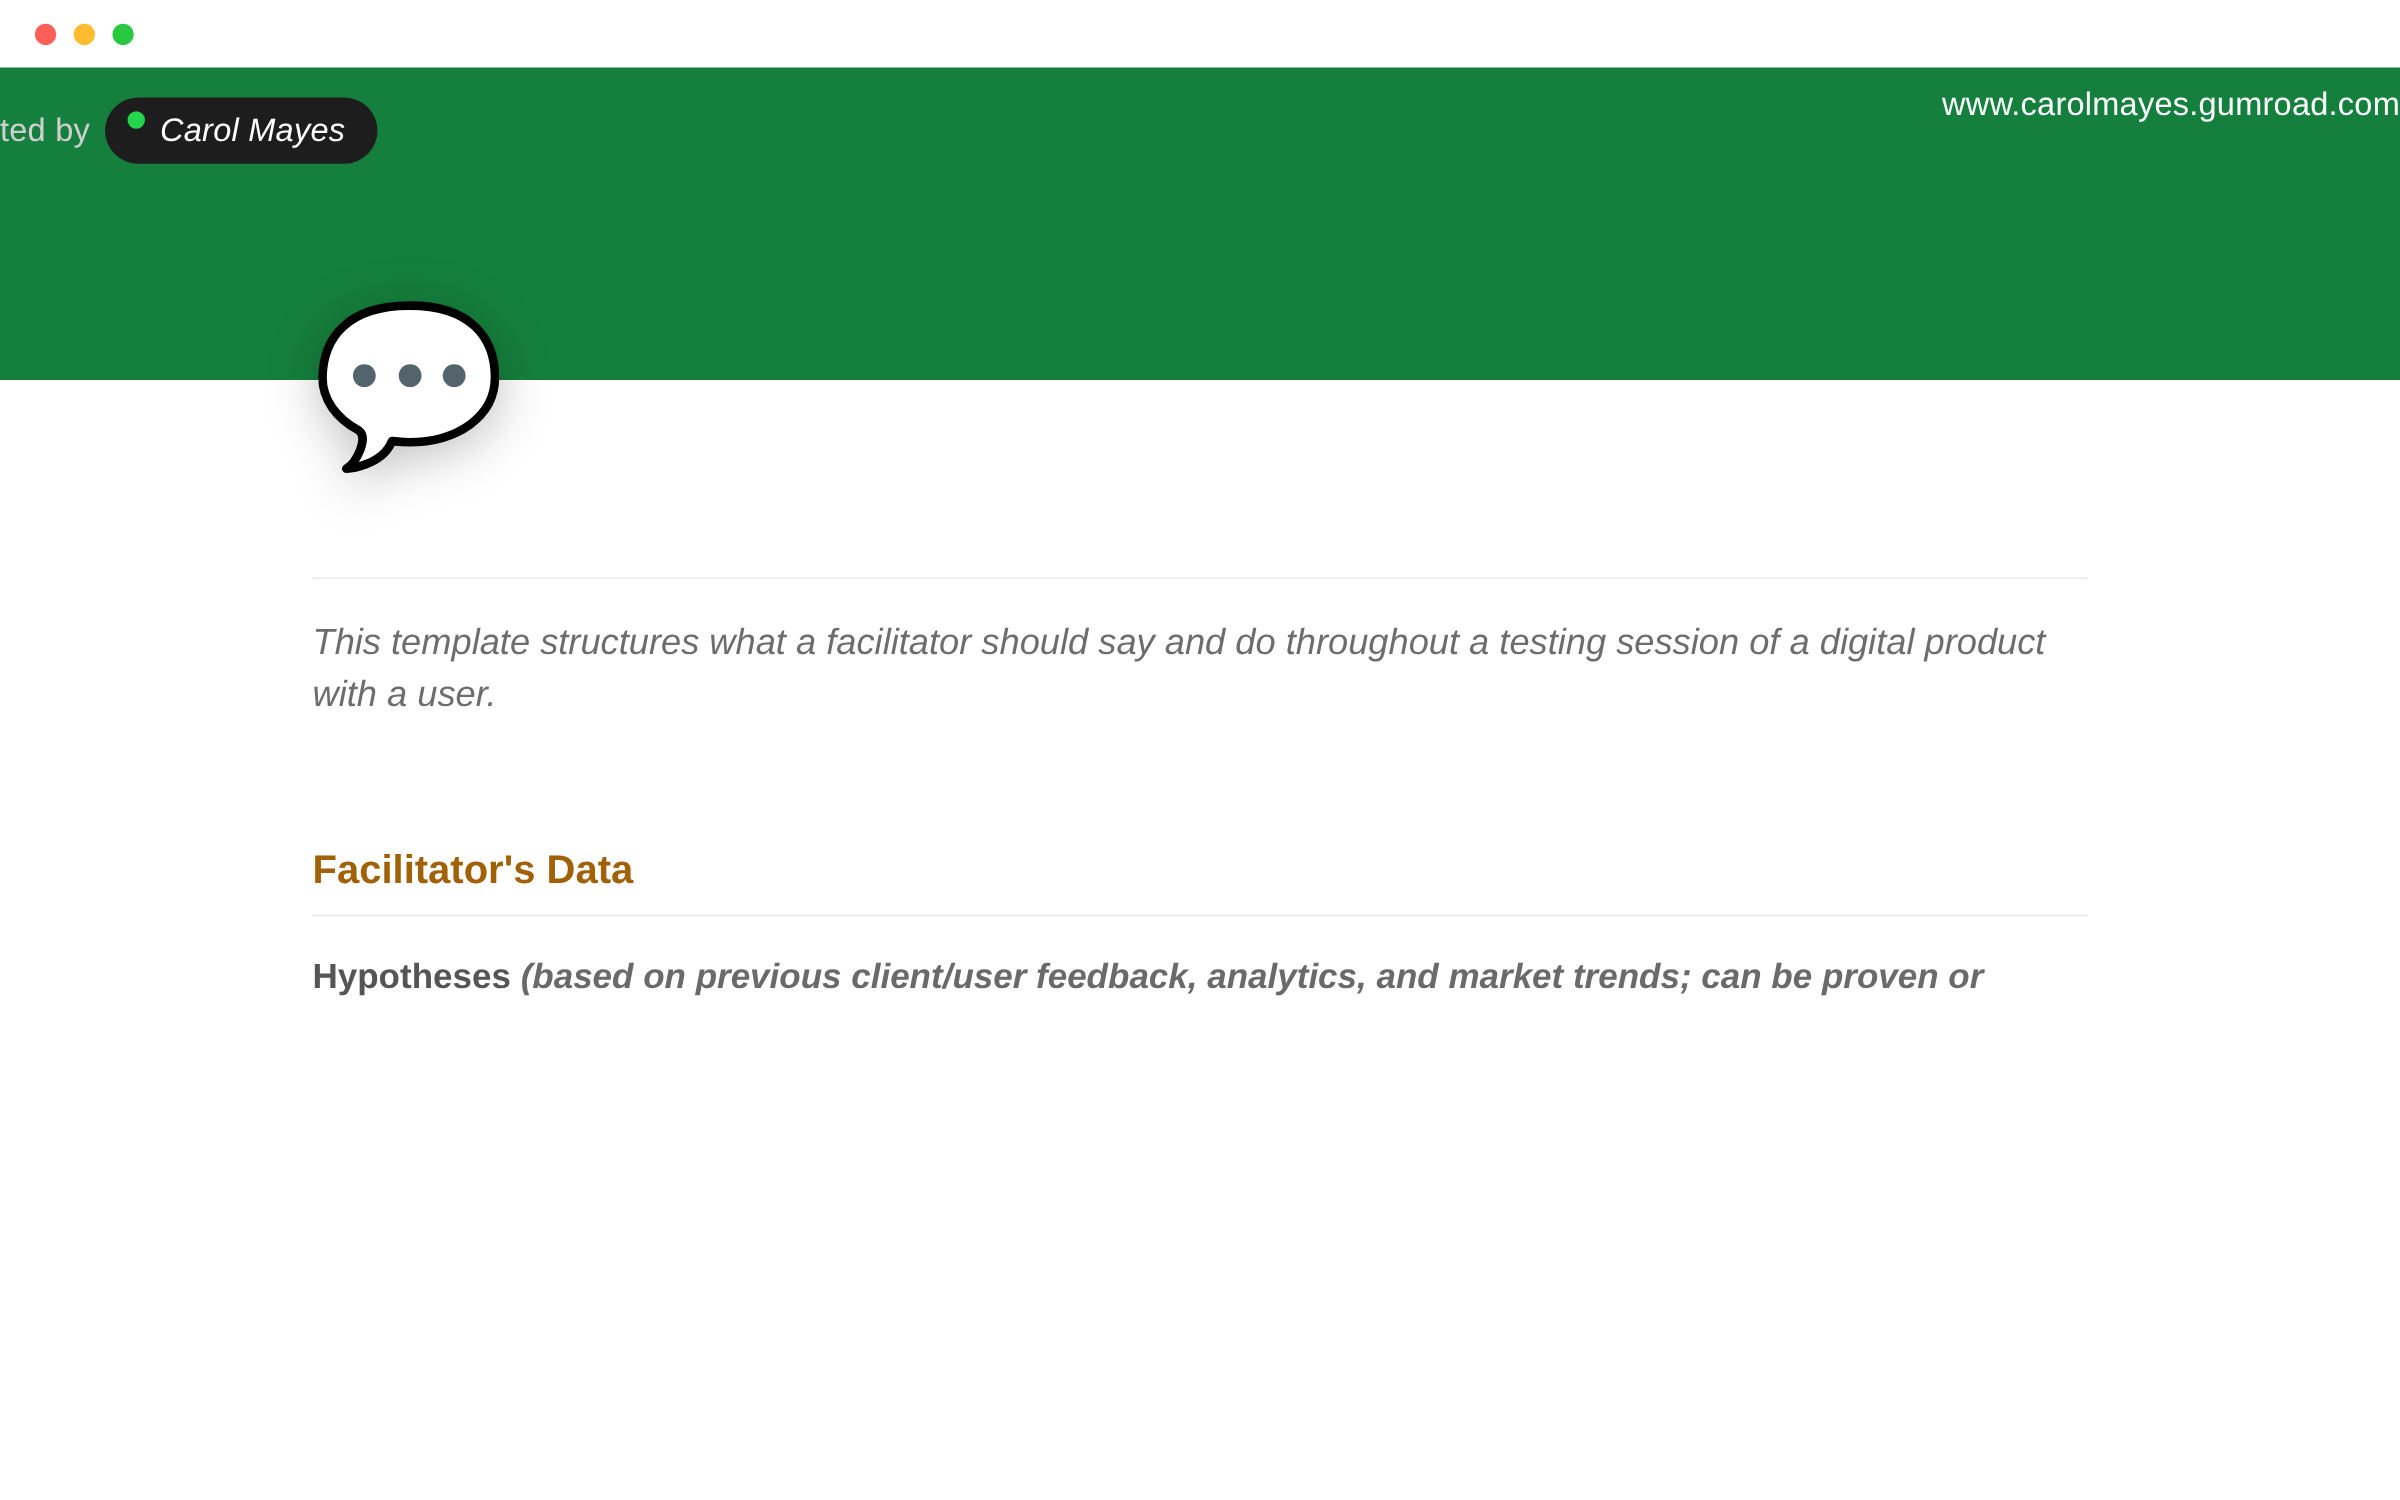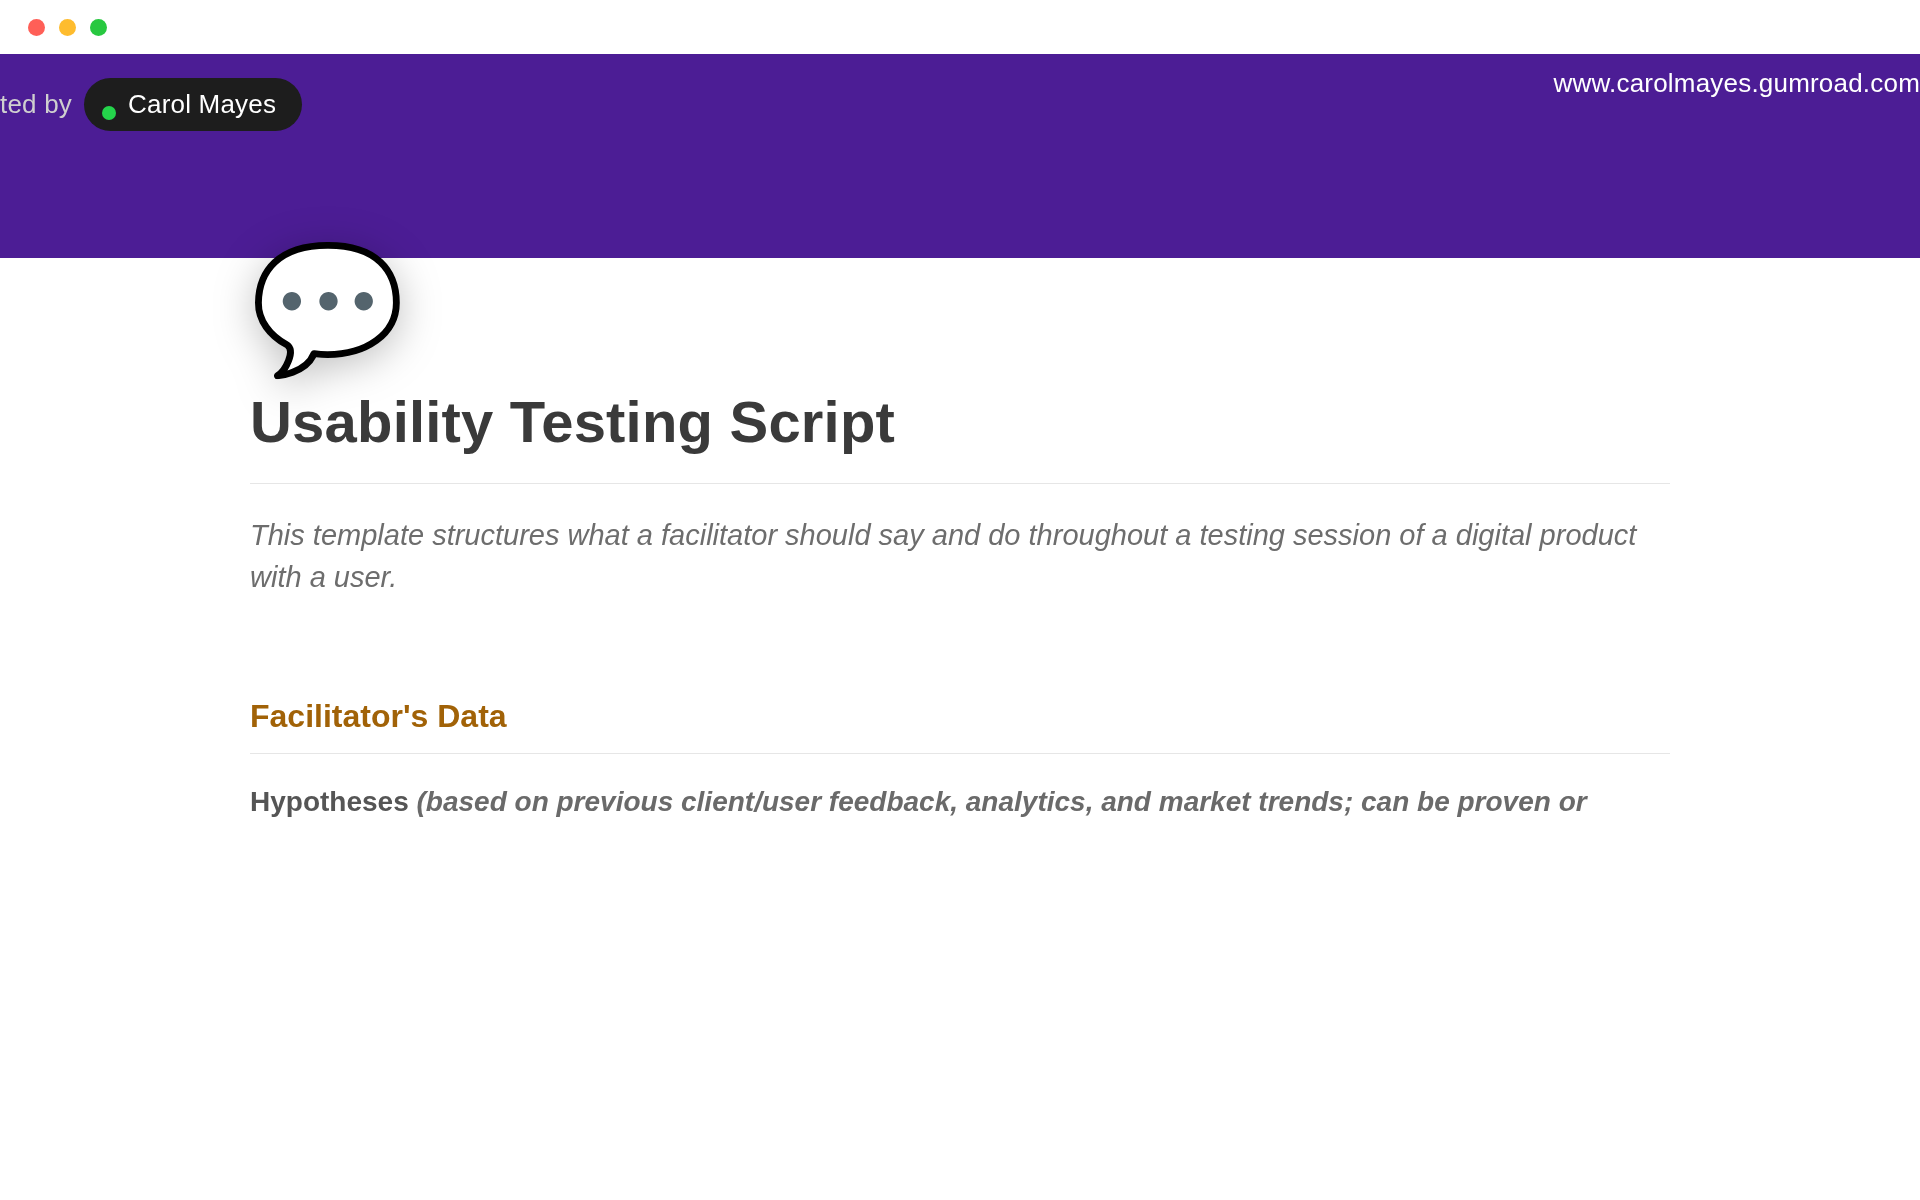--- a/index.html
+++ b/index.html
@@ -6,24 +6,24 @@
   html, body { width: 1920px; height: 1200px; font-family: -apple-system, "Helvetica Neue", Arial, sans-serif; background: #fff; overflow: hidden; }
 
   
   .titlebar { height: 54px; background: #fff; display: flex; align-items: center; padding-left: 28px; gap: 14px; }
   .tl-dot { width: 17px; height: 17px; border-radius: 50%; }
   .tl-red { background: #ff5f57; }
   .tl-yellow { background: #febc2e; }
   .tl-green { background: #28c840; }
 
   
-  .cover { position: relative; height: 204px; background: #4c1d95; color: #fff; }
+  .cover { position: relative; height: 250px; background: #15803d; color: #fff; }
   .created-wrap { position: absolute; top: 24px; left: 0; display: flex; align-items: center; gap: 12px; }
   .created-label { color: #cfcfcf; font-size: 26px; font-weight: 300; letter-spacing: .2px; }
-  .author-chip { display: flex; align-items: flex-end; gap: 12px; background: #1d1d1d; border-radius: 999px; padding: 11px 26px 11px 18px; }
+  .author-chip { display: flex; align-items: flex-start; gap: 12px; background: #1d1d1d; border-radius: 999px; padding: 11px 26px 11px 18px; font-style: italic; }
   .status-dot { width: 14px; height: 14px; border-radius: 50%; background: #24d44b; }
   .author-name { font-size: 26px; font-weight: 400; color: #fff; letter-spacing: .2px; }
   .site-url { position: absolute; top: 14px; right: 0; font-size: 26px; color: #fff; font-weight: 300; letter-spacing: .2px; white-space: nowrap; }
   .cover-title { position: absolute; left: 50%; top: 72px; transform: translateX(-50%); text-align: center; font-size: 44px; font-weight: 300; line-height: 1.15; letter-spacing: .5px; }
 
   
   .page-icon { position: absolute; left: 250px; top: 246px; width: 150px; height: 150px; font-size: 125px; line-height: 1; filter: drop-shadow(0 8px 20px rgba(0,0,0,.25)); }
 
   
   .doc { position: relative; width: 1420px; margin: 0 auto; padding-top: 130px; }
@@ -56,21 +56,20 @@
       <span class="status-dot"></span>
       <span class="author-name">Carol Mayes</span>
     </span>
   </div>
   <div class="site-url">www.carolmayes.gumroad.com</div>
 </div>
 
 <div class="page-icon">💬</div>
 
 <div class="doc">
-  <h1>Usability Testing Script</h1>
   <div class="rule"></div>
   <p class="intro">This template structures what a facilitator should say and do throughout a testing session of a digital product with a user.</p>
 
 
   <h2 class="section-h2">Facilitator's Data</h2>
   <div class="rule2"></div>
   <p class="para">
     <strong>Hypotheses </strong><em>(based on previous client/user feedback, analytics, and market trends; can be proven or</em>
   </p>
 </div>

